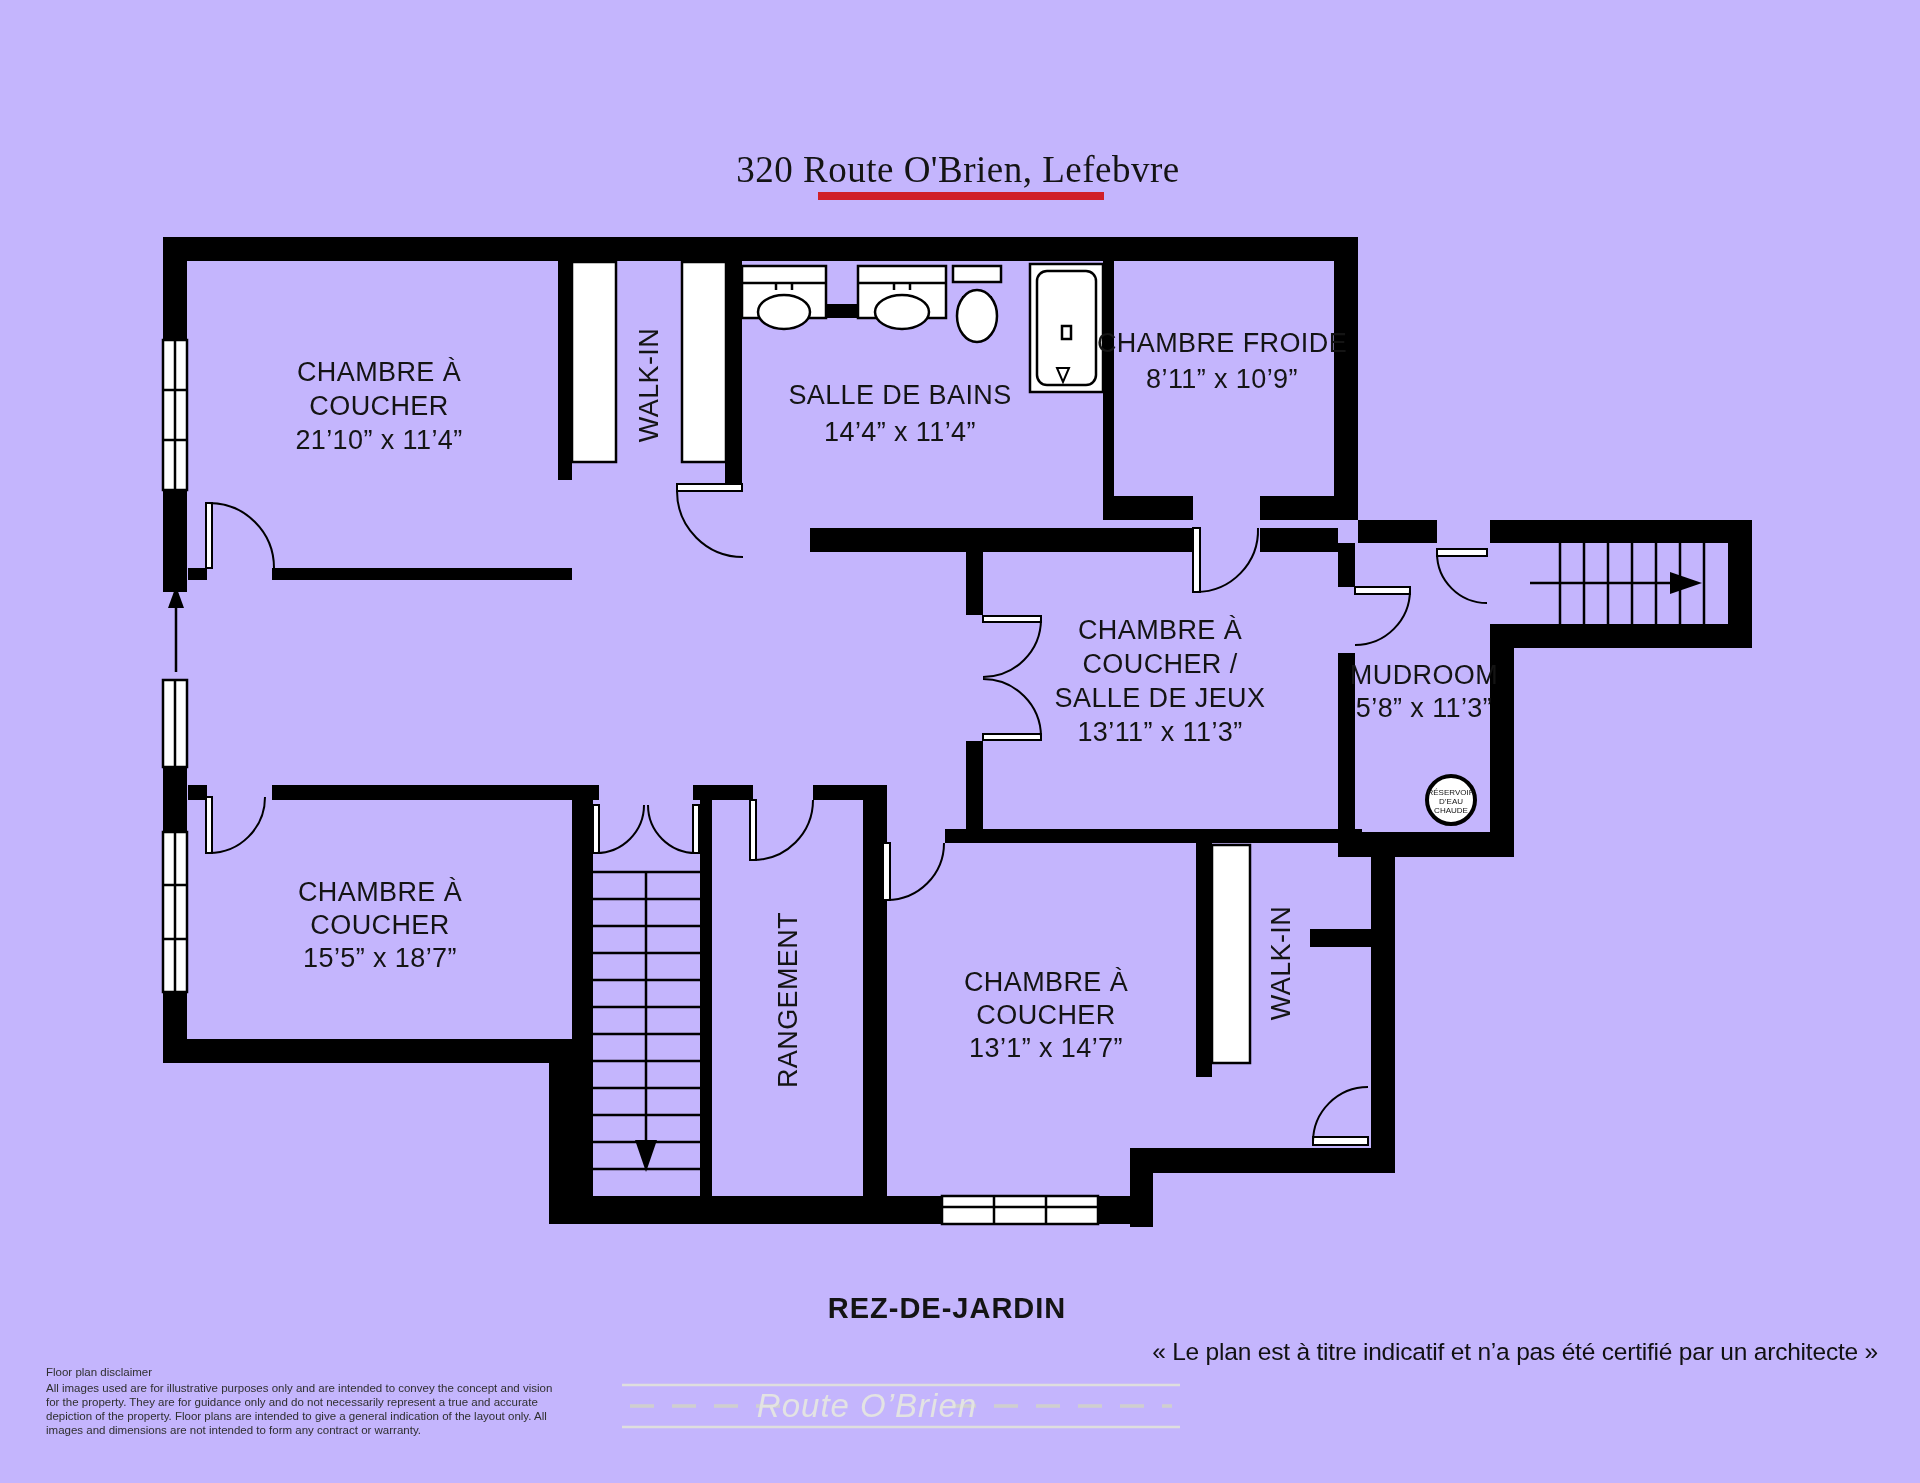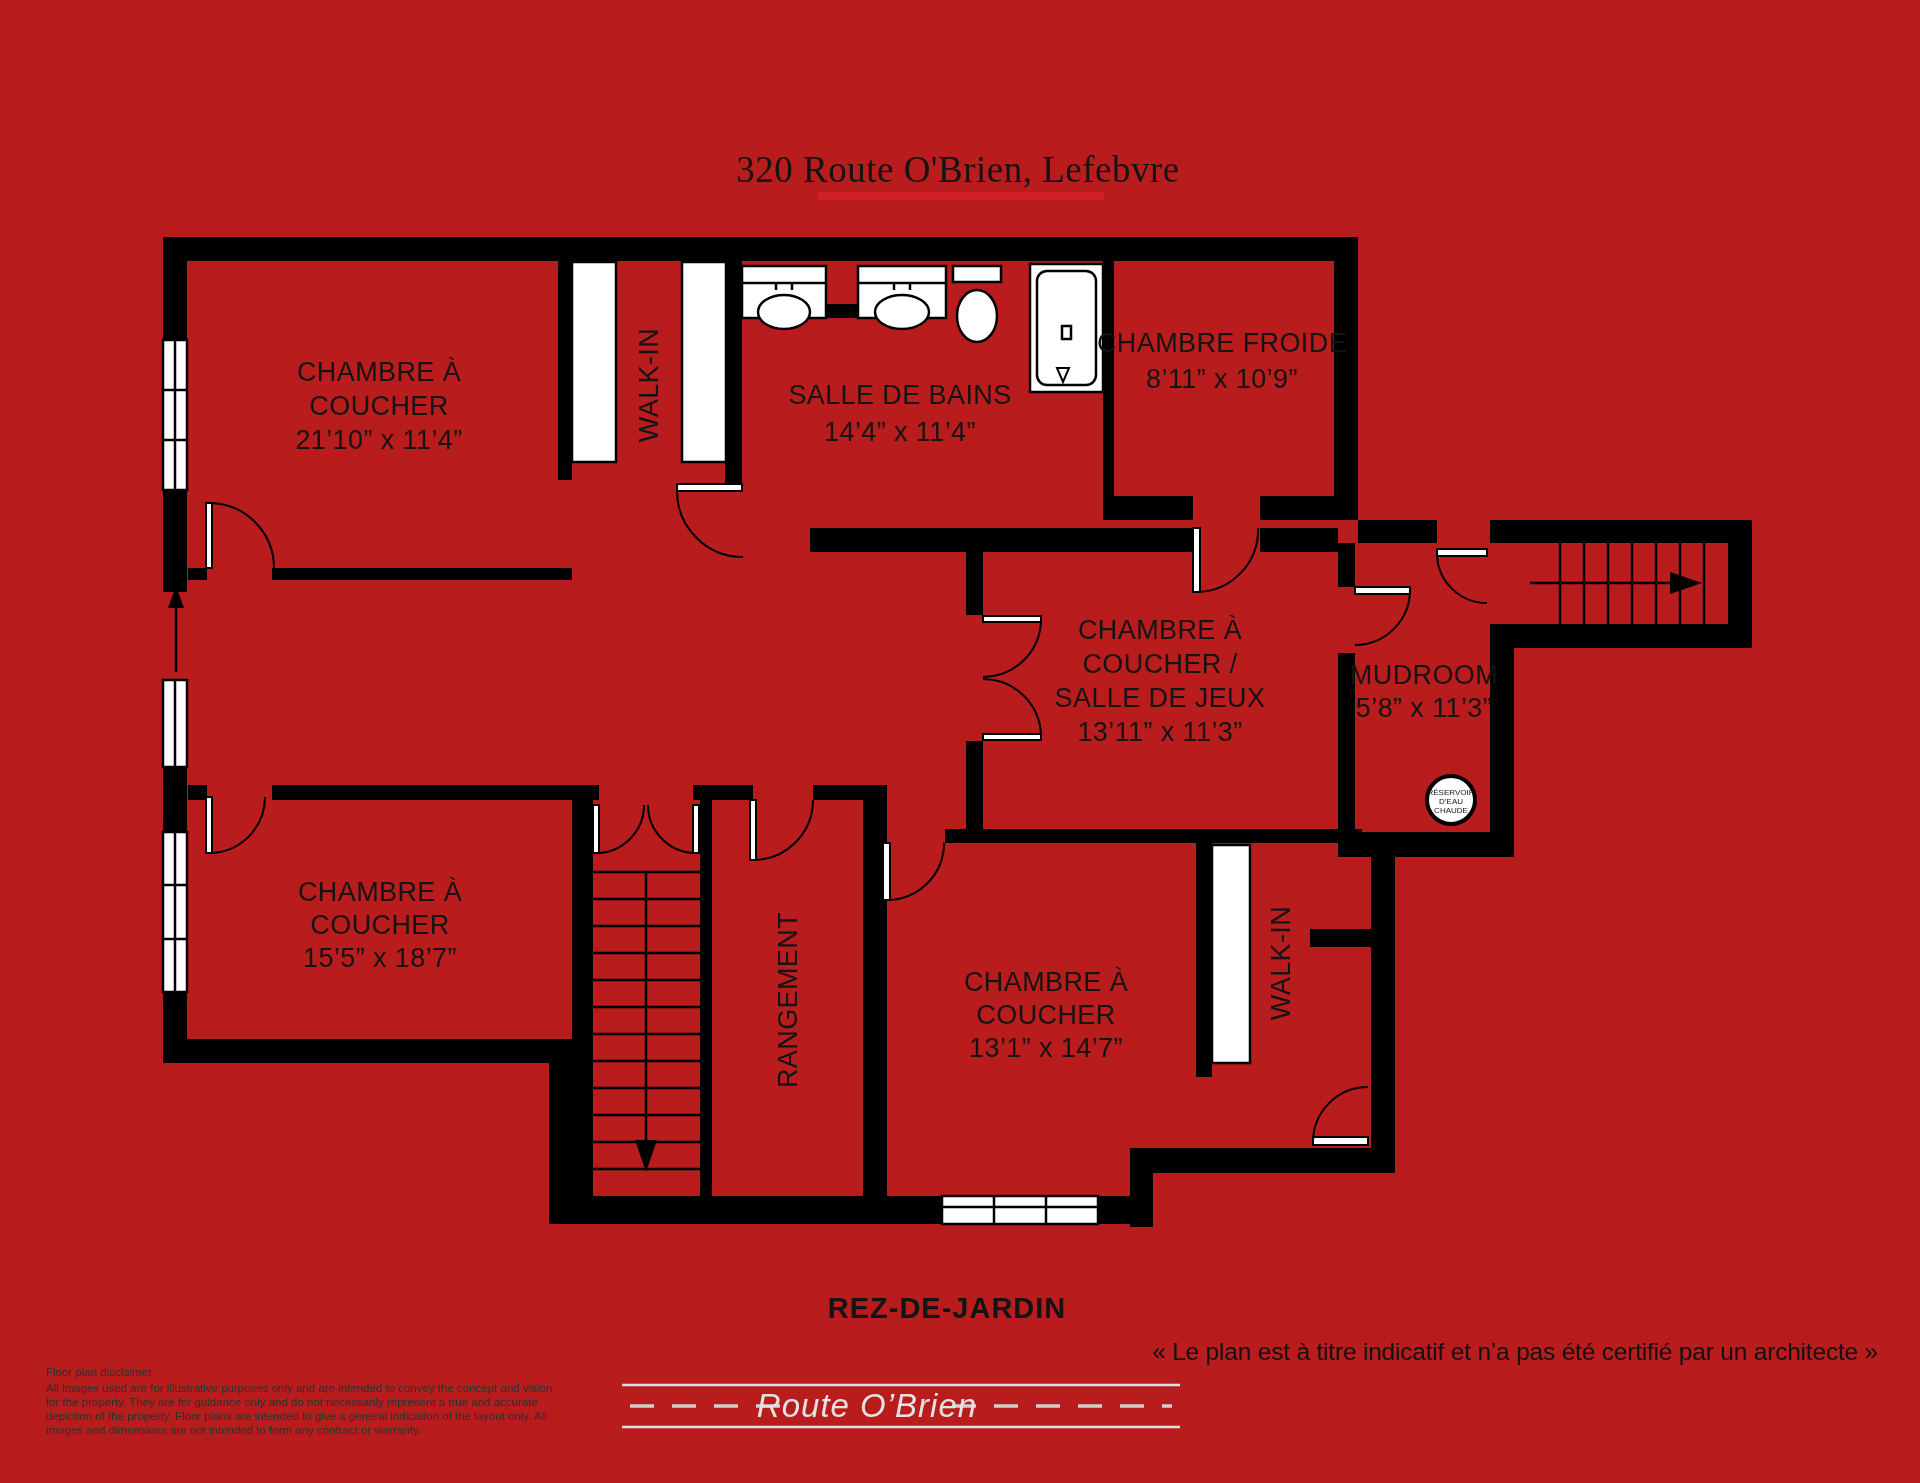--- a/index.html
+++ b/index.html
@@ -1,16 +1,16 @@
 <!DOCTYPE html>
 <html><head>
 <meta charset="utf-8">
 <style>
   html,body{margin:0;padding:0;background:#ffffff;}
-  .page{position:relative;width:1920px;height:1483px;background:#b91c1c;overflow:hidden;}
+  .page{position:relative;width:1920px;height:1483px;background:#c4b5fd;overflow:hidden;}
   svg{display:block;}
   text{font-family:"Liberation Sans",sans-serif;fill:#141414;}
   .room-label{font-size:27px;letter-spacing:.4px;}
   .title-text{font-family:"Liberation Serif","DejaVu Serif",serif;font-size:37px;letter-spacing:.5px;}
   .level-text{font-size:29px;font-weight:bold;letter-spacing:1px;}
   .note-text{font-size:24.5px;letter-spacing:-0.2px;fill:#111;}
   .disc-text{font-size:11.5px;fill:#2f2f2f;letter-spacing:0;}
   .tiny-text{font-size:8px;letter-spacing:0;}
   .wm-text{font-size:33px;font-style:italic;fill:#e3e3e3;letter-spacing:1px;}
   .wall{fill:#000;}

